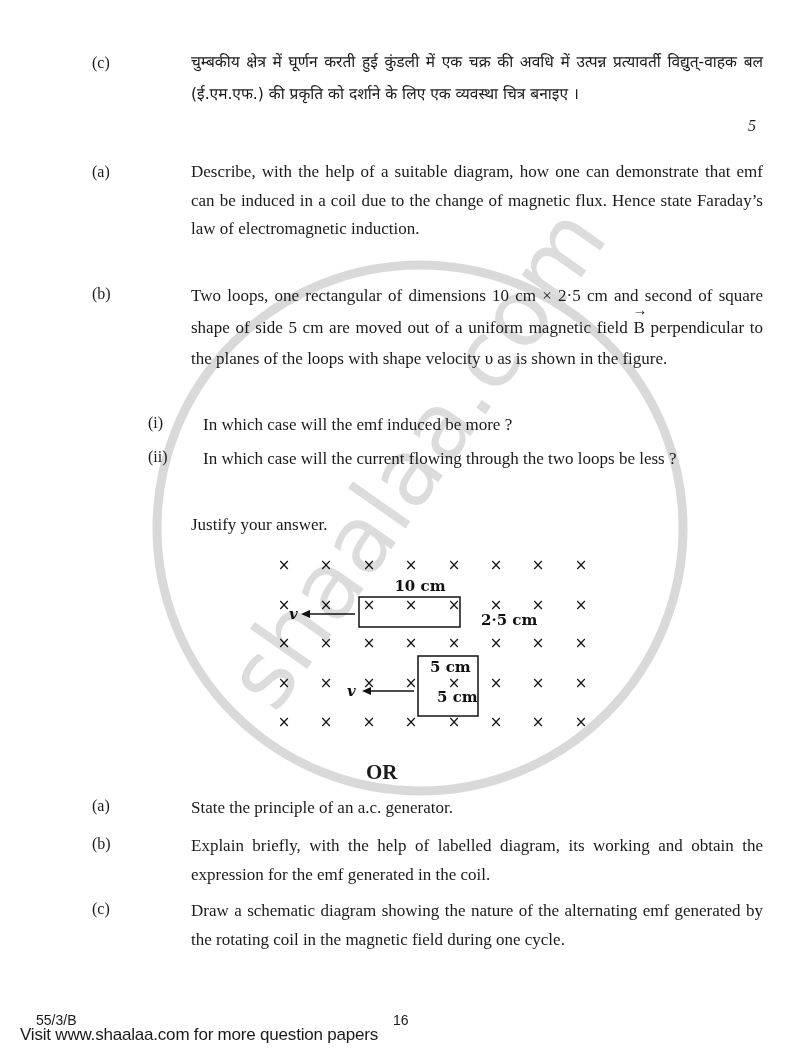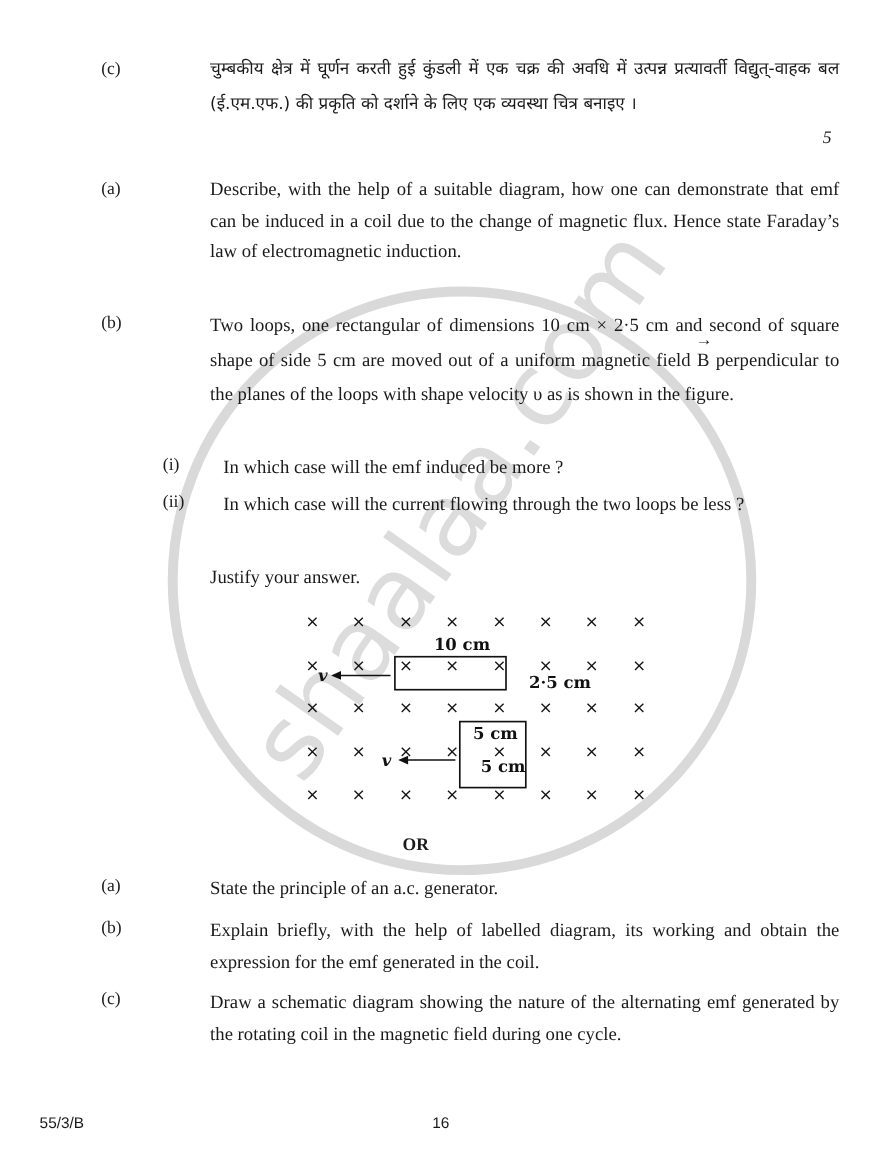--- a/index.html
+++ b/index.html
@@ -13,21 +13,21 @@
           text-align:justify; font-family:"Liberation Serif",serif;margin-left:44px; }
   .text.hi { font-family:"DejaVu Sans",sans-serif; font-size:15.5px; line-height:32px; }
   .sub-label { position:absolute; left:148px; font-size:16px; font-family:"Liberation Serif",serif; }
   .sub-text { position:absolute; left:203px; width:516px; font-size:17px; line-height:28.5px;
               font-family:"Liberation Serif",serif; }
   .marks { position:absolute; left:748px; top:117px; font-size:16px; font-style:italic;
            font-family:"Liberation Serif",serif; }
   .vecB { position:relative; display:inline-block; }
   .vecB::before { content:"\2192"; position:absolute; left:-1px; top:-17px; font-size:15px; }
 
-  .or { position:absolute; left:366px; top:760px; font-size:16px; font-weight:bold;
+  .or { position:absolute; left:366px; top:760px; font-size:21px; font-weight:bold;
         font-family:"Liberation Serif",serif; }
 
   .footer-code { position:absolute; left:36px; top:1012px; font-size:14px;
                  font-family:"Liberation Sans",sans-serif; }
   .footer-page { position:absolute; left:393px; top:1012px; font-size:14px;
                  font-family:"Liberation Sans",sans-serif; }
   .footer-visit { position:absolute; left:20px; top:1025px; font-size:17px;
                   font-family:"Liberation Sans",sans-serif; letter-spacing:-0.2px; }
 
   .watermark { position:absolute; left:0; top:0; width:800px; height:1060px; pointer-events:none; }
@@ -144,13 +144,14 @@
     <div class="text" style="top:0;">Explain briefly, with the help of labelled diagram, its working and obtain the expression for the emf generated in the coil.</div>
   </div>
 
   <div class="q" style="top:897px;">
     <span class="label" style="top:3px;">(c)</span>
     <div class="text" style="top:0;">Draw a schematic diagram showing the nature of the alternating emf generated by the rotating coil in the magnetic field during one cycle.</div>
   </div>
 
   <span class="footer-code">55/3/B</span>
   <span class="footer-page">16</span>
+  <span class="footer-visit">Visit www.shaalaa.com for more question papers</span>
 </div>
 
 </body></html>

